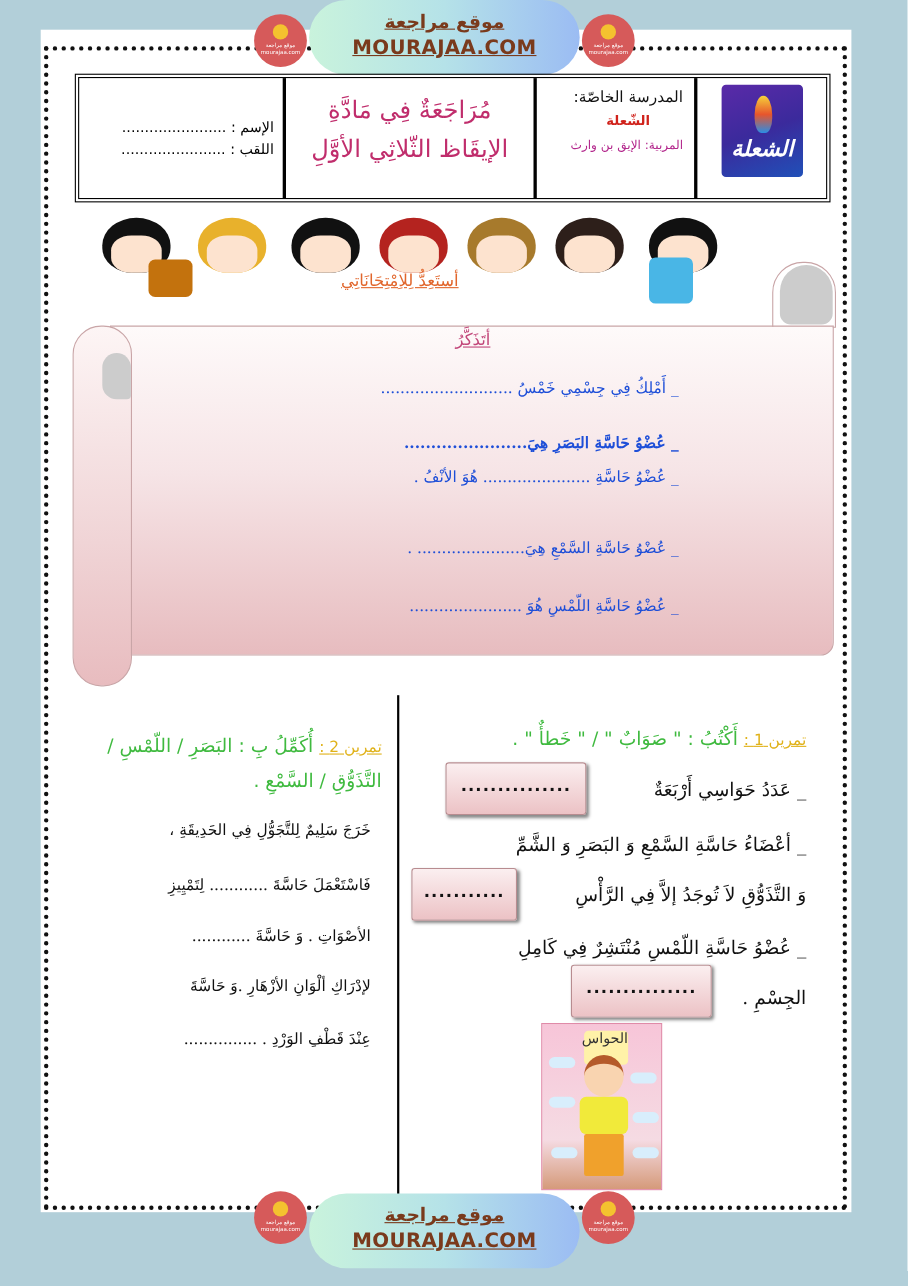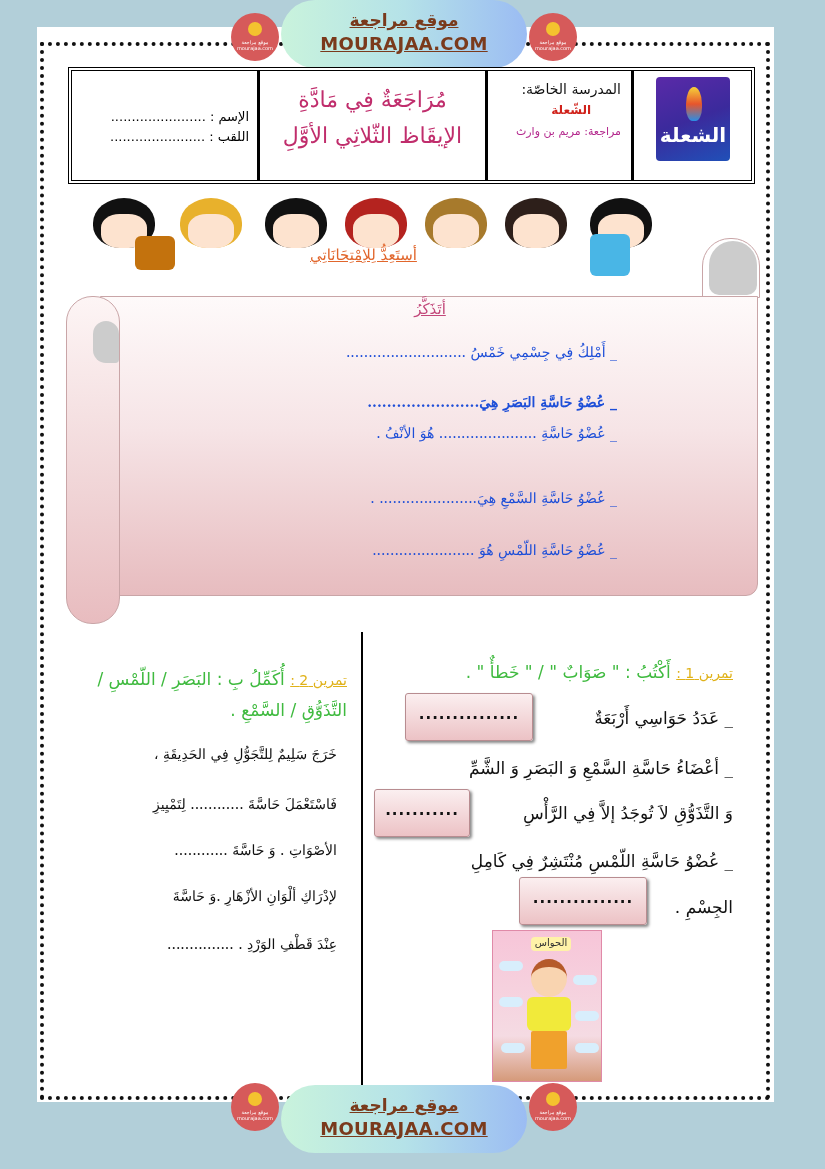--- a/index.html
+++ b/index.html
@@ -38,21 +38,21 @@
   }
   .badge .btxt { font-size: 5px; line-height: 6px; display: block; }
 
   
   .hdr {
     position: absolute; left: 68px; top: 67px; width: 687px; height: 117px;
     border: 3px double #000; border-width: 4px;
     display: flex; flex-direction: row;
   }
   .hcell { border-right: 3px solid #000; position: relative; height: 100%; }
-  .hcell:last-child { border-right: none; }
+  .hcell:last-child { border-right: none; font-style: italic; }
   .c-name { width: 188px; }
   .c-title { width: 228px; padding-left: 12px; }
   .c-school { width: 146px; }
   .c-logo { flex: 1; }
   .name-line { position: absolute; right: 8px; font-size: 13px; color: #000; direction: rtl; white-space: nowrap; }
   .title-txt {
     position: absolute; left: 0; right: 0; text-align: center; direction: rtl;
     color: #c02d6c; font-size: 22px; font-family: "DejaVu Serif", serif;
   }
   .school-line { position: absolute; right: 10px; direction: rtl; white-space: nowrap; }
@@ -135,21 +135,21 @@
     position: absolute; right: 488px; direction: rtl; white-space: nowrap;
     font-size: 14px; color: #111; font-family: "DejaVu Serif", serif;
   }
 
   
   .book {
     position: absolute; left: 492px; top: 930px; width: 110px; height: 152px;
     background: linear-gradient(180deg, #f7c5d8 0%, #f5dbe3 70%, #d59a7a 100%);
     border: 1px solid #e08aa8;
   }
-  .book .btitle { position: absolute; left: 38px; top: 6px; width: 40px; height: 14px; background: #fff2a8; border-radius: 4px; font-size: 10px; text-align: center; direction: rtl; color: #333; }
+  .book .btitle { position: absolute; left: 38px; top: 6px; width: 40px; height: 31px; background: #fff2a8; border-radius: 4px; font-size: 13px; text-align: center; direction: rtl; color: #333; }
   .book .head { position: absolute; left: 38px; top: 28px; width: 36px; height: 38px; background: #f9d4b0; border-radius: 50%; border-top: 8px solid #b55a2a; }
   .book .shirt { position: absolute; left: 34px; top: 66px; width: 44px; height: 34px; background: #f1ea3a; border-radius: 6px; }
   .book .pants { position: absolute; left: 38px; top: 100px; width: 36px; height: 38px; background: #f0a12c; border-radius: 2px; }
   .book .bubble { position: absolute; width: 24px; height: 10px; background: #d8eefc; border-radius: 6px; }
 </style>
 </head>
 <body>
 
 <div class="page"></div>
 <div class="dot-border"></div>
@@ -174,21 +174,21 @@
     <div class="name-line" style="top:38px;">الإسم : .......................</div>
     <div class="name-line" style="top:58px;">اللقب : .......................</div>
   </div>
   <div class="hcell c-title">
     <div class="title-txt" style="top:16px;">مُرَاجَعَةٌ فِي مَادَّةِ</div>
     <div class="title-txt" style="top:52px;">الإيقَاظ الثّلاثِي الأوَّلِ</div>
   </div>
   <div class="hcell c-school">
     <div class="school-line" style="top:10px; font-size:14px; color:#111;">المدرسة الخاصّة:</div>
     <div class="school-line" style="top:32px; right:40px; font-size:12px; color:#d0221b; font-weight:bold;">الشّعلة</div>
-    <div class="school-line" style="top:54px; font-size:11px; color:#b3278c;">مراجعة: مريم بن وارث</div>
+    <div class="school-line" style="top:54px; font-size:11px; color:#b3278c;">المربية: الإيق بن وارث</div>
   </div>
   <div class="hcell c-logo">
     <div class="logo-box">
       <div class="flame"></div>
       <div class="logo-txt">الشعلة</div>
     </div>
   </div>
 </div>
 
 <div class="kids">

